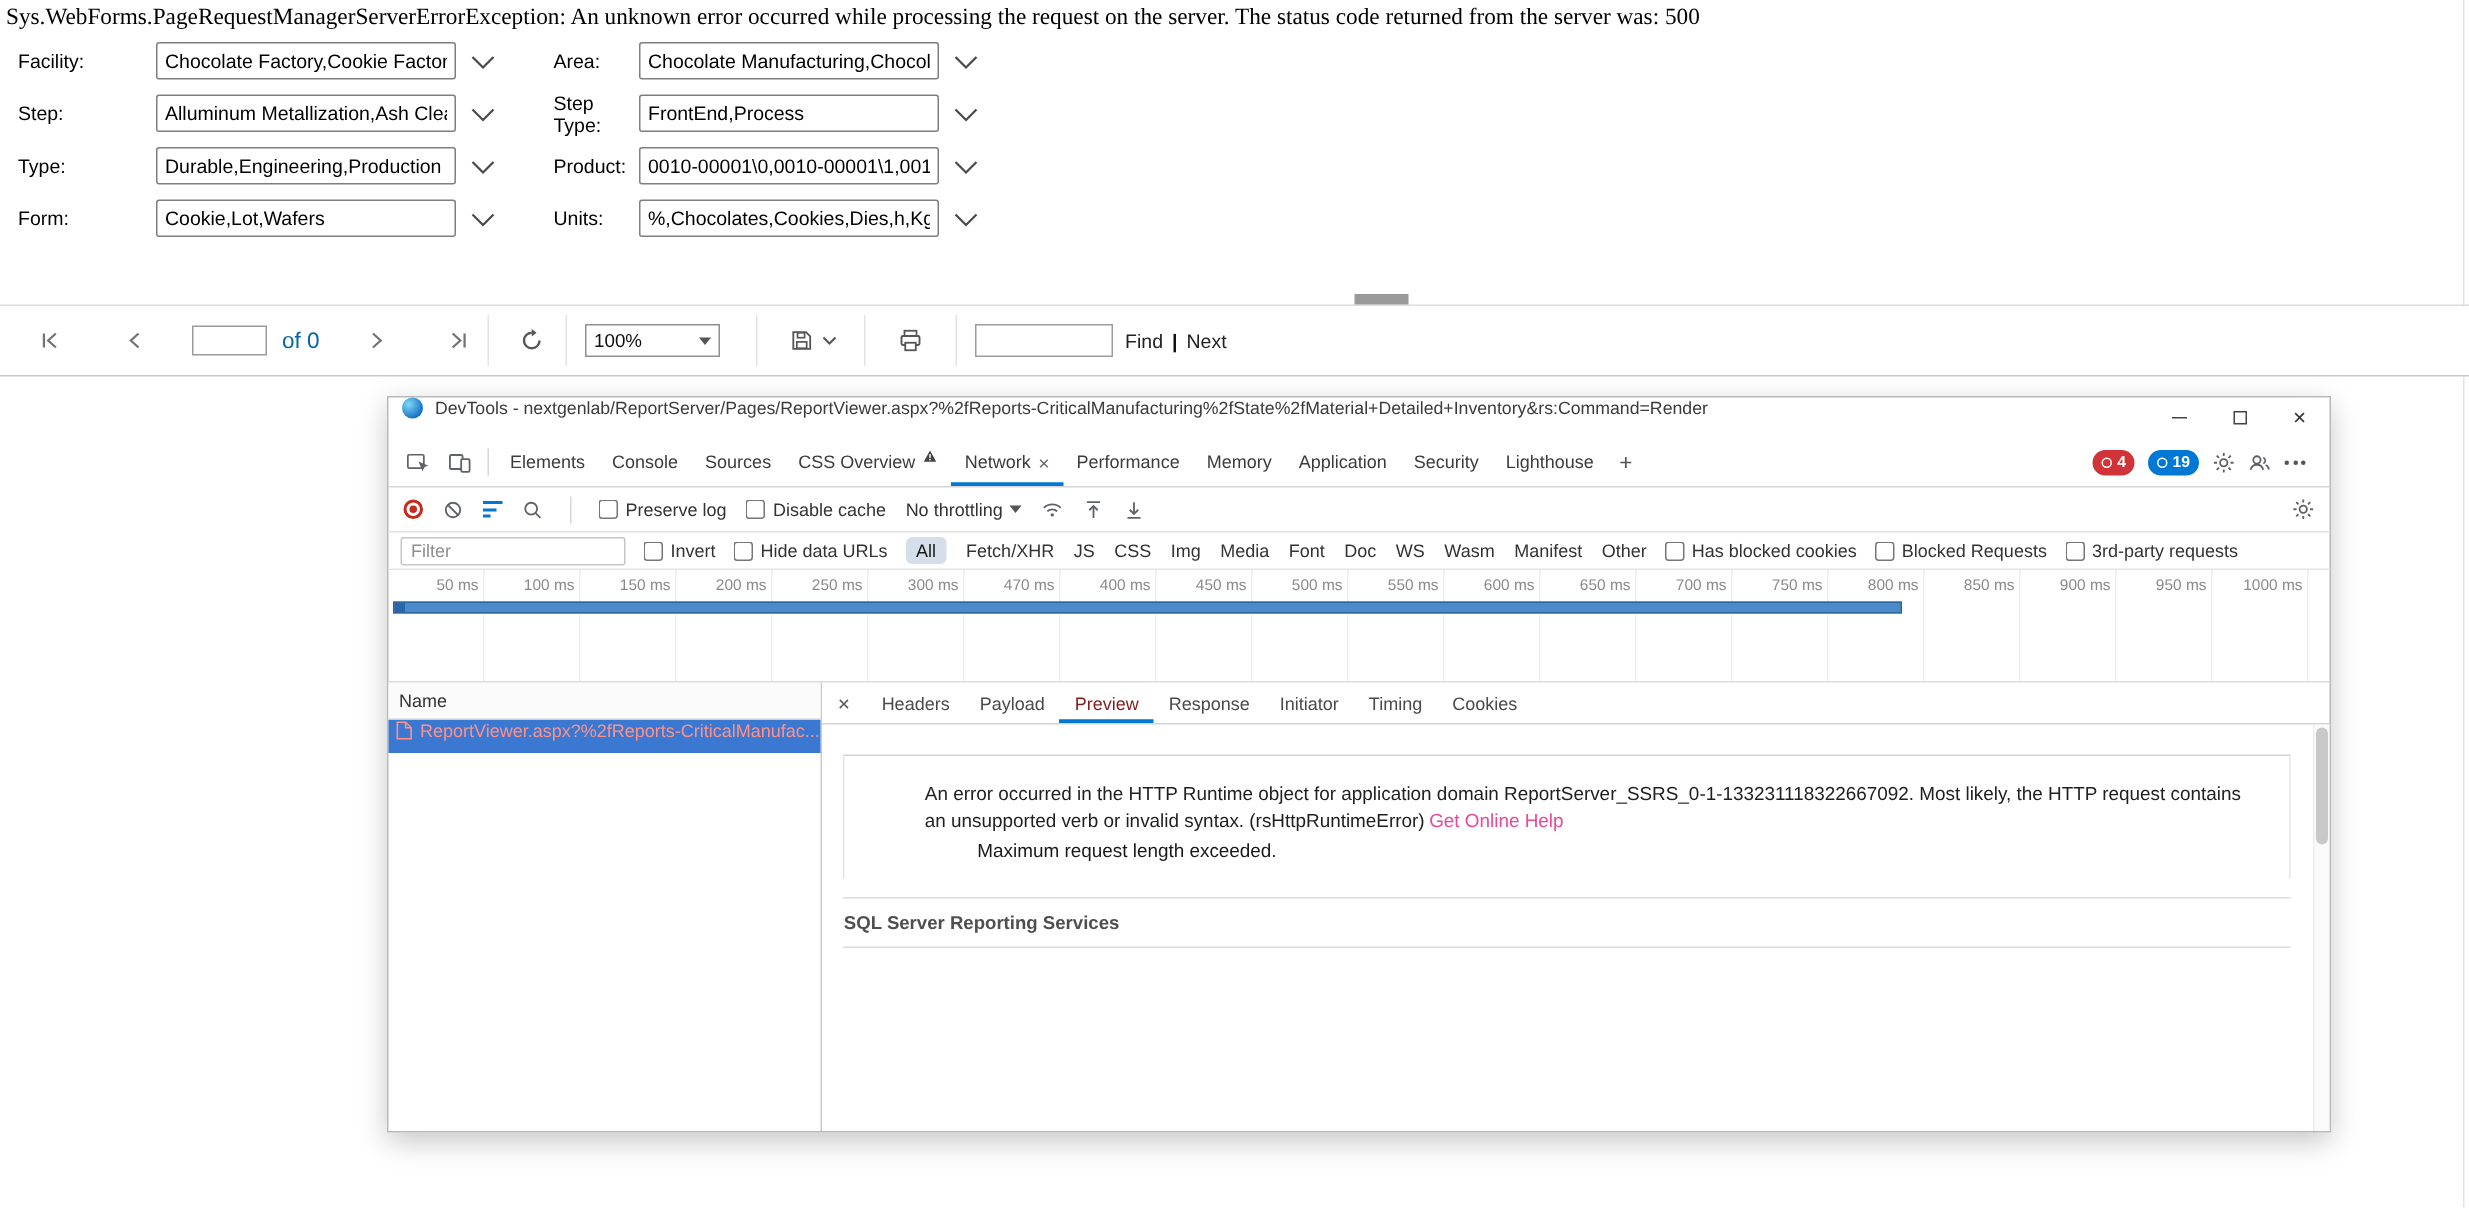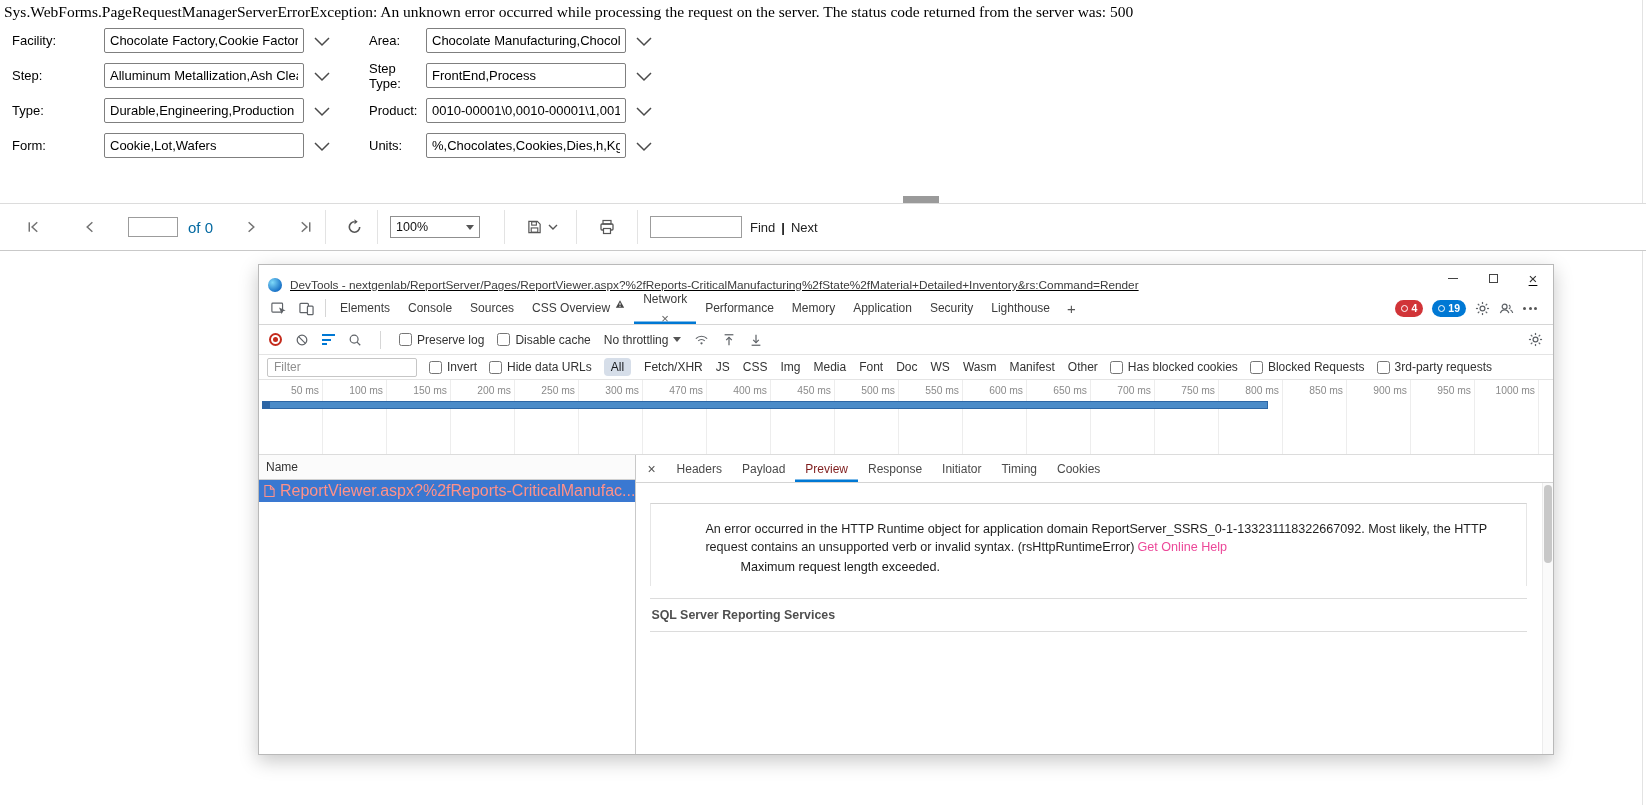--- a/index.html
+++ b/index.html
@@ -39,34 +39,34 @@
   .find-pipe { font-size:13px; font-weight:bold; color:#111; }
   .caret-down { width:0; height:0; border-left:4px solid transparent; border-right:4px solid transparent; border-top:5px solid #555; }
 
   
   .ml26{margin-left:26px}.ml42{margin-left:42px}.ml30{margin-left:30px}.ml10{margin-left:10px}
   .ml40{margin-left:40px}.ml12{margin-left:12px}.ml20{margin-left:20px}.ml14{margin-left:14px}
   .ml22{margin-left:22px}.ml24{margin-left:24px}.ml18{margin-left:18px}.ml8{margin-left:8px}.ml6{margin-left:6px}
 
   
   .devtools { position:absolute; left:258px; top:264px; width:1296px; height:491px; background:#fff; border:1px solid #b9b9b9; box-shadow:0 6px 18px rgba(0,0,0,.22); display:flex; flex-direction:column; }
-  .dt-titlebar { flex:0 0 27px; display:flex; align-items:flex-end; padding-left:9px;text-decoration:underline; }
+  .dt-titlebar { flex:0 0 27px; display:flex; align-items:flex-start; padding-left:9px; }
   .edge-ic { width:14px; height:14px; border-radius:50%; background:radial-gradient(circle at 32% 32%, #7ed9f8, #1b74c8 70%, #0d5ba6); flex:0 0 auto; }
   .dt-title { font-size:11.8px; color:#3b3b3b; margin-left:8px; white-space:nowrap; overflow:hidden; }
   .win-btns { margin-left:auto; display:flex; height:100%; }
   .win-btn { width:40px; display:flex; align-items:center; justify-content:center; color:#333; }
   .min-bar { width:10px; height:1px; background:#444; }
   .max-sq { width:9px; height:9px; border:1px solid #444; }
   .close-x { font-size:15px; color:#333; line-height:1; }
 
   .dt-tabbar { flex:0 0 32px; border-bottom:1px solid #d6d6d6; display:flex; align-items:center; padding:0 6px; font-size:12px; color:#3c3c3c; }
   .dt-iconbtn { padding:0 6px; display:flex; align-items:center; }
   .dt-vline { width:1px; height:18px; background:#d6d6d6; margin:0 5px; }
   .dt-tab { padding:0 9px; height:32px; display:flex; align-items:center; gap:5px; white-space:nowrap; }
-  .dt-tab.active { box-shadow:inset 0 -2.5px 0 #0078d4;flex-direction:column; }
+  .dt-tab.active { box-shadow:inset 0 -2.5px 0 #0078d4; }
   .tab-x { color:#666; font-size:13px; }
   .warn-ic { position:relative; top:-4px; display:flex; }
   .plus-tab { padding:0 8px; font-size:15px; color:#555; }
   .dt-right { margin-left:auto; display:flex; align-items:center; gap:9px; padding-right:10px; }
   .badge { height:17px; border-radius:9px; padding:0 6px; display:flex; align-items:center; gap:3px; font-size:10.5px; font-weight:bold; color:#fff; }
   .badge.err { background:#d13438; }
   .badge.warn { background:#0078d4; }
   .bdot { width:7px; height:7px; border:1.5px solid #fff; border-radius:50%; }
   .dots { display:flex; gap:2.5px; }
   .dots i { width:3px; height:3px; border-radius:50%; background:#555; }
@@ -90,21 +90,21 @@
 
   .timeline { flex:0 0 75px; border-bottom:1px solid #dcdcdc; position:relative; display:flex; overflow:hidden; }
   .tick { flex:0 0 64px; border-right:1px solid #ededed; font-size:10.3px; color:#8a8a8a; text-align:right; padding:5px 3px 0 0; }
   .tick-stub { flex:1; }
   .overview-bar { position:absolute; left:3px; top:21px; width:1006px; height:8px; background:#4b8bc8; border:1px solid #2d66a5; }
   .overview-bar::before { content:""; position:absolute; left:0; top:0; width:7px; height:100%; background:#2d66a5; }
 
   .dt-main { flex:1; display:flex; min-height:0; }
   .left-panel { flex:0 0 274px; border-right:1px solid #c9c9c9; display:flex; flex-direction:column; }
   .name-header { flex:0 0 25px; border-bottom:1px solid #d0d0d0; background:#fbfbfb; display:flex; align-items:center; padding-left:7px; font-size:12px; color:#333; }
-  .req-row { flex:0 0 22px; display:flex; align-items:center; gap:5px; padding-left:5px; background:#3a78d1; color:#ff9189; font-size:16px; white-space:nowrap; overflow:hidden; }
+  .req-row { flex:0 0 22px; display:flex; align-items:flex-start; gap:5px; padding-left:5px; background:#3a78d1; color:#ff9189; font-size:12px; white-space:nowrap; overflow:hidden; }
 
   .right-panel { flex:1; display:flex; flex-direction:column; min-width:0; }
   .detail-tabs { flex:0 0 27px; border-bottom:1px solid #d4d4d4; display:flex; align-items:center; font-size:12px; color:#4a4a4a; }
   .close-detail { padding:0 11px; font-size:14px; color:#555; }
   .d-tab { padding:0 10px; height:27px; display:flex; align-items:center; }
   .d-tab.active { color:#7f1d1d; box-shadow:inset 0 -2.5px 0 #0078d4; }
 
   .preview { flex:1; position:relative; padding-left:14px; overflow:hidden; }
   .v-scroll { position:absolute; right:0; top:0; bottom:0; width:11px; background:#fafafa; border-left:1px solid #ececec; }
   .v-thumb { position:absolute; top:2px; left:1px; width:8px; height:78px; border-radius:4px; background:#c8c8c8; }

